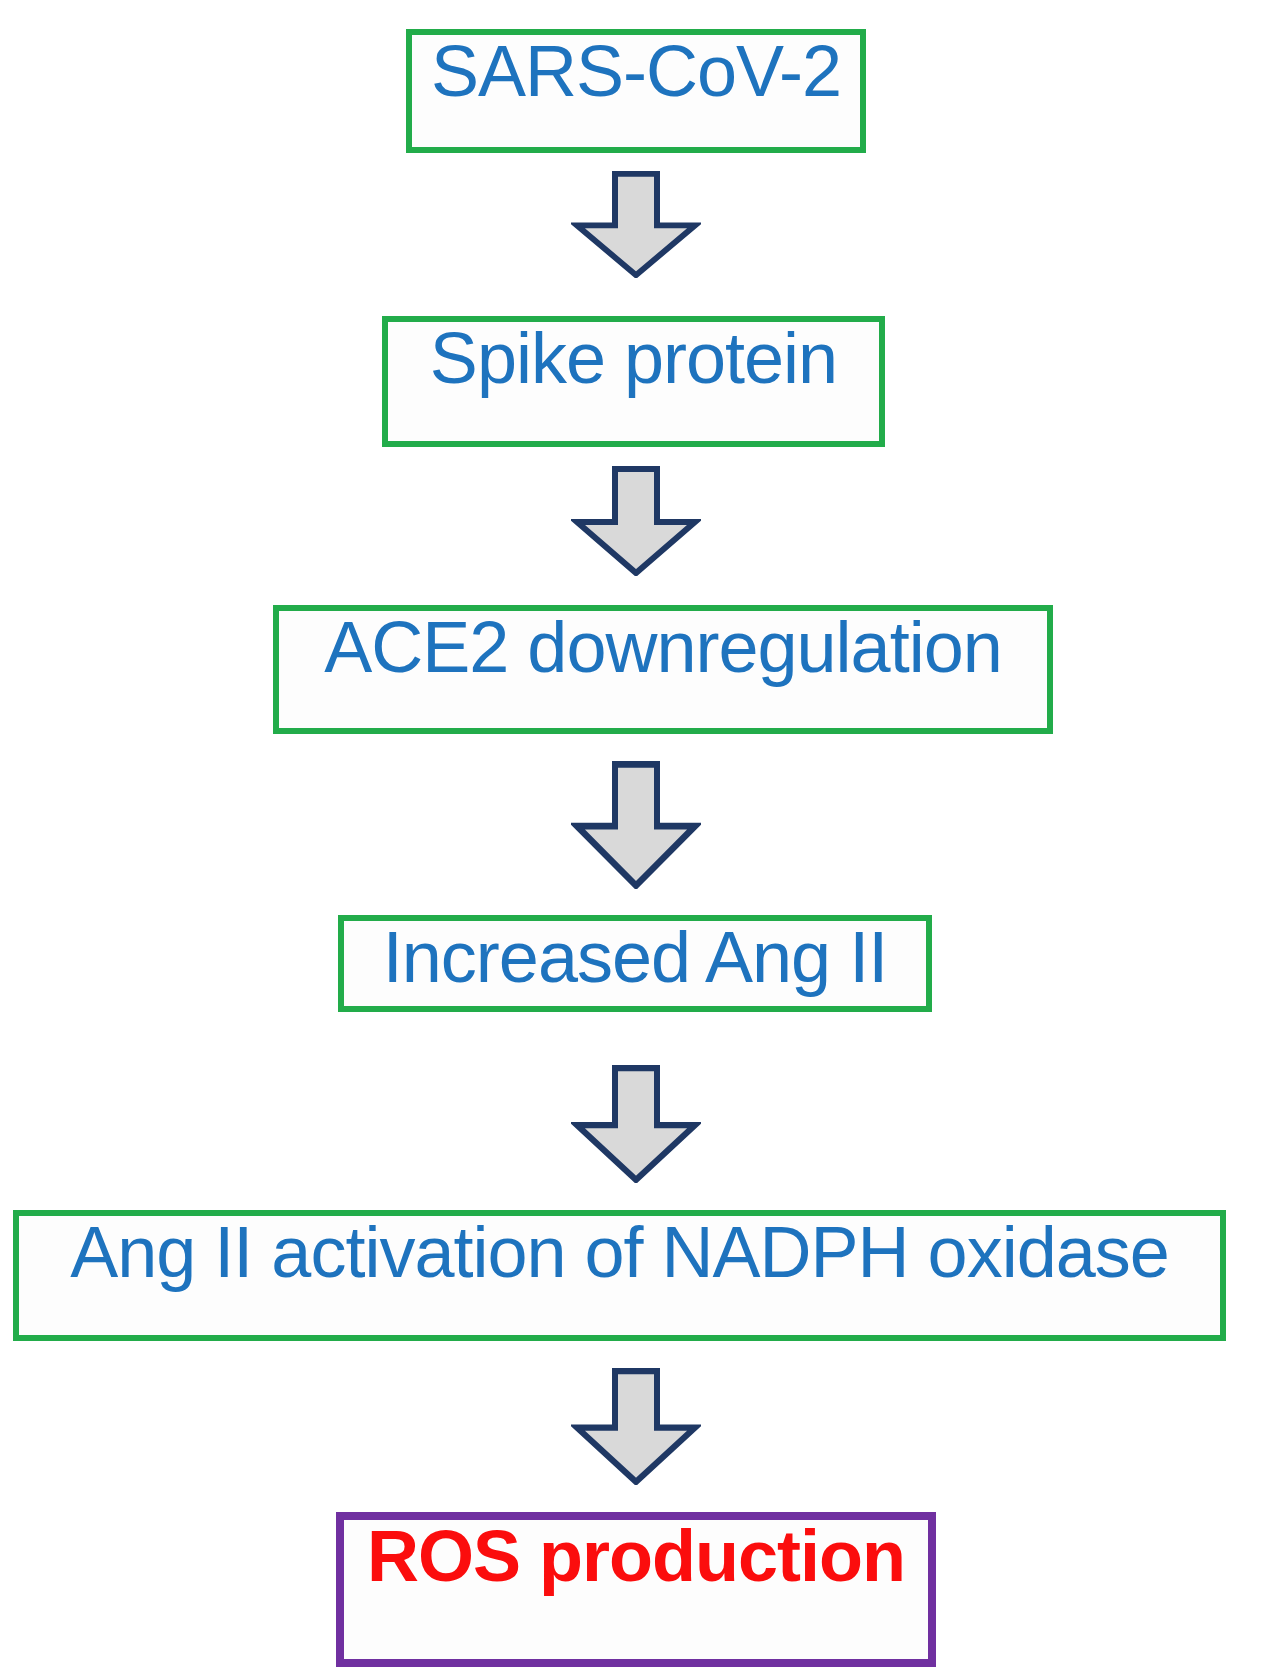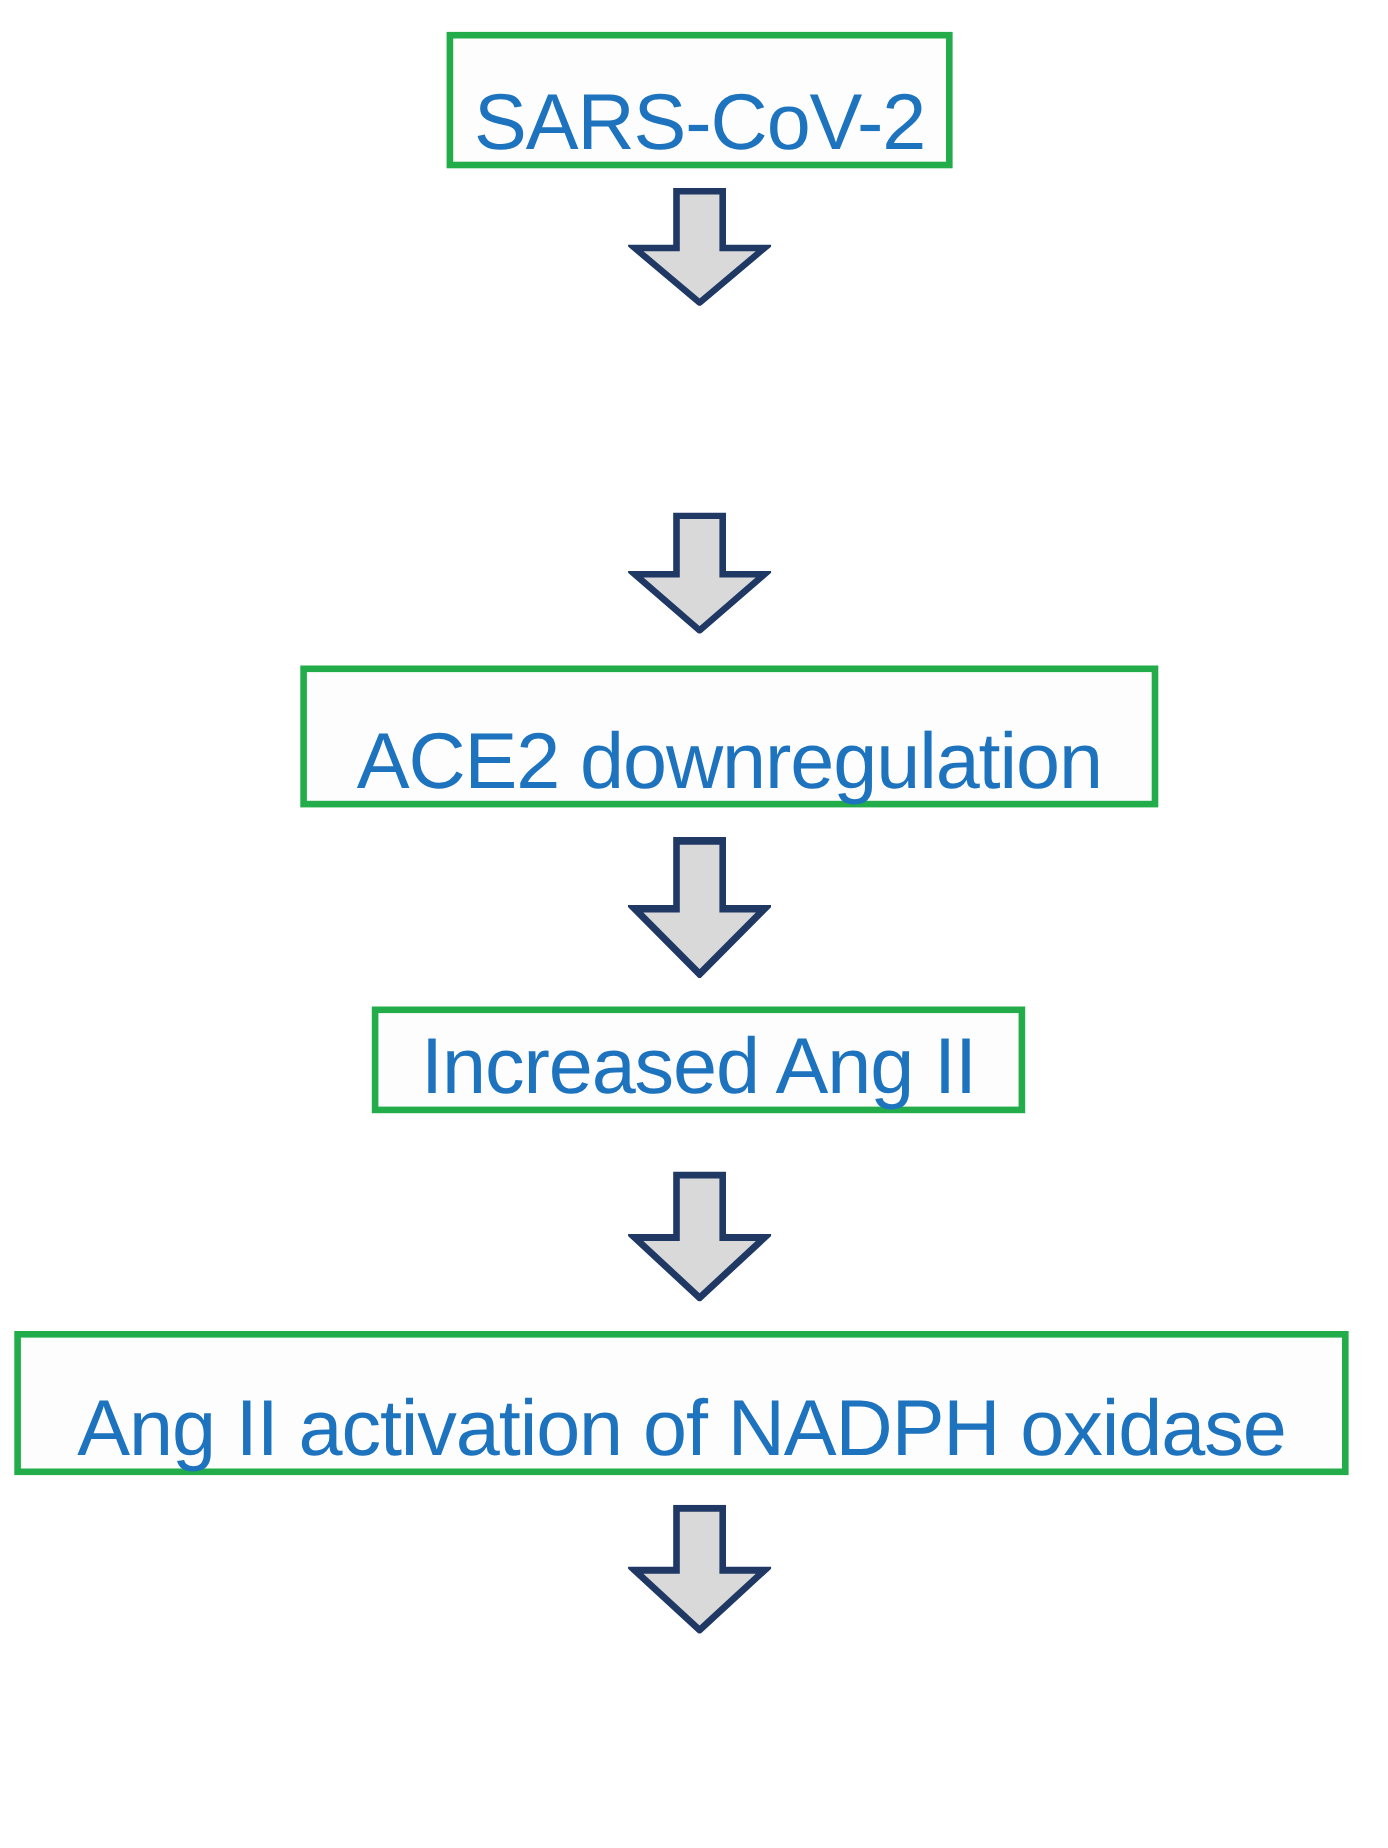--- a/index.html
+++ b/index.html
@@ -14,21 +14,21 @@
     height: 1680px;
     background: #ffffff;
     overflow: hidden;
   }
   .flow-box {
     position: absolute;
     box-sizing: border-box;
     border: 6px solid #22ac4a;
     background: #fdfdfd;
     display: flex;
-    align-items: flex-end;
+    align-items: flex-start;
     justify-content: center;
     text-align: center;
     color: #1e73be;
     font-size: 72px;
     line-height: 1;
     white-space: nowrap;
     letter-spacing: -1px;
   }
   .flow-box.final {
     border: 8px solid #7030a0;
@@ -64,20 +64,23 @@
   <div id="box-1" class="flow-box">
     <span>SARS-CoV-2</span>
   </div>
 
   <div id="arrow-1" class="arrow">
     <svg viewBox="0 0 130 112" preserveAspectRatio="none">
       <path d="M44 3 L86 3 L86 57 L124 57 L65 109 L6 57 L44 57 Z" fill="#d9d9d9" stroke="#1f3864" stroke-width="6" stroke-linejoin="miter"></path>
     </svg>
   </div>
 
+  <div id="box-2" class="flow-box">
+    <span>Spike protein</span>
+  </div>
 
   <div id="arrow-2" class="arrow">
     <svg viewBox="0 0 130 112" preserveAspectRatio="none">
       <path d="M44 3 L86 3 L86 57 L124 57 L65 109 L6 57 L44 57 Z" fill="#d9d9d9" stroke="#1f3864" stroke-width="6" stroke-linejoin="miter"></path>
     </svg>
   </div>
 
   <div id="box-3" class="flow-box">
     <span>ACE2 downregulation</span>
   </div>
@@ -101,14 +104,17 @@
   <div id="box-5" class="flow-box">
     <span>Ang II activation of NADPH oxidase</span>
   </div>
 
   <div id="arrow-5" class="arrow">
     <svg viewBox="0 0 130 112" preserveAspectRatio="none">
       <path d="M44 3 L86 3 L86 57 L124 57 L65 109 L6 57 L44 57 Z" fill="#d9d9d9" stroke="#1f3864" stroke-width="6" stroke-linejoin="miter"></path>
     </svg>
   </div>
 
+  <div id="box-6" class="flow-box final">
+    <span>ROS production</span>
+  </div>
 
 </div>
 
 </body></html>

